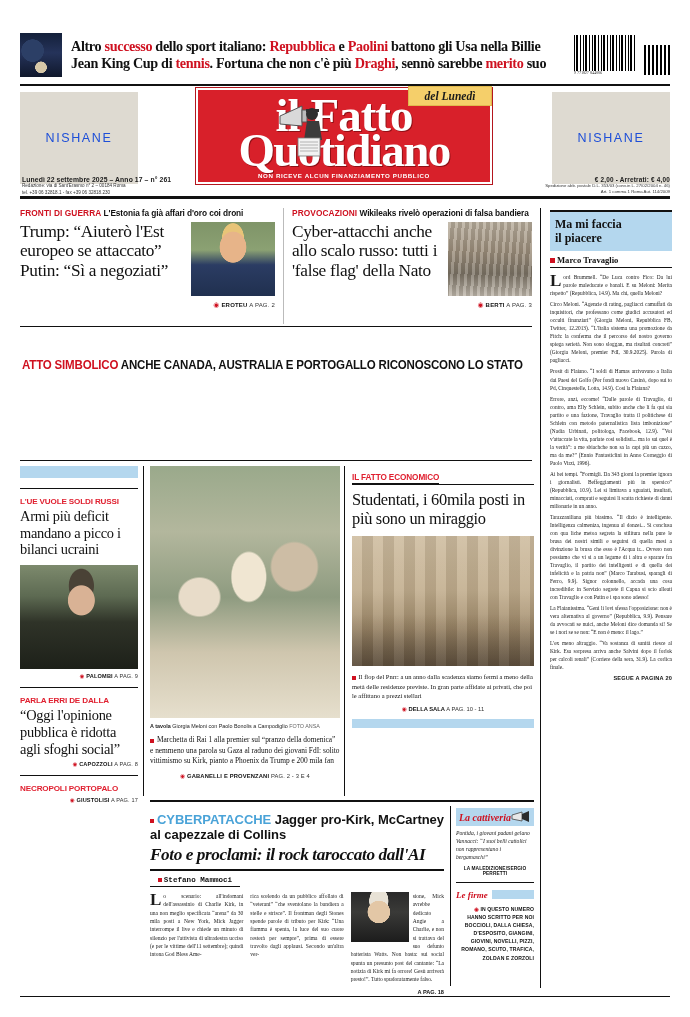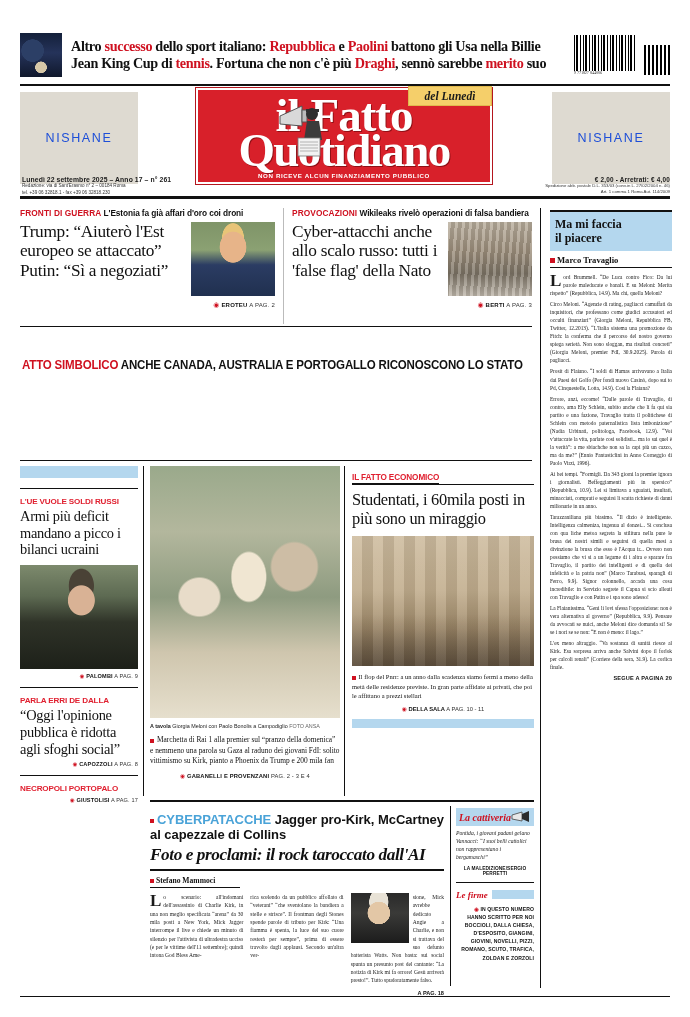--- a/index.html
+++ b/index.html
@@ -276,22 +276,22 @@
     color:#111; letter-spacing:-.05px;
   }
   .b-kick .sq{display:inline-block;width:4px;height:4px;background:#cf1120;margin-right:3px;vertical-align:middle;}
   .b-kick .cy{ color:#4aa3d8; }
   .b-head {
     margin-top:3px; font-family:"Liberation Serif", serif; font-style:italic;
     font-weight:700; font-size:17.2px; line-height:1.12; color:#111; letter-spacing:-.4px;
   }
   .b-rule { margin-top:5px; height:1.6px; background:#111; }
   .b-author {
-    margin-top:5px; font-family:Liberation Serif, serif; font-weight:700;
-    font-size:7.6px; color:#111; border-bottom:1px solid #111; padding-bottom:2px; width:90px;
+    margin-top:5px; font-family:Liberation Mono, monospace; font-weight:700;
+    font-size:7.6px; color:#111; border-bottom:1px solid #111; padding-bottom:2px; width:90px;text-align:center;
   }
   .b-author .sq{display:inline-block;width:4px;height:4px;background:#cf1120;margin-right:2px;}
   .b-cols { margin-top:5px; display:flex; gap:7px; }
   .b-col { flex:1 1 0; font-family:"Liberation Serif", serif; font-size:5.5px;
            line-height:1.52; text-align:justify; color:#1a1a1a; }
   .b-col .dropcap {
     float:left; font-size:17px; line-height:.82; font-weight:700; padding:1px 2px 0 0;
   }
   .b-photo-mick{
     width:58px; height:50px; float:left; margin:0 4px 2px 0;

